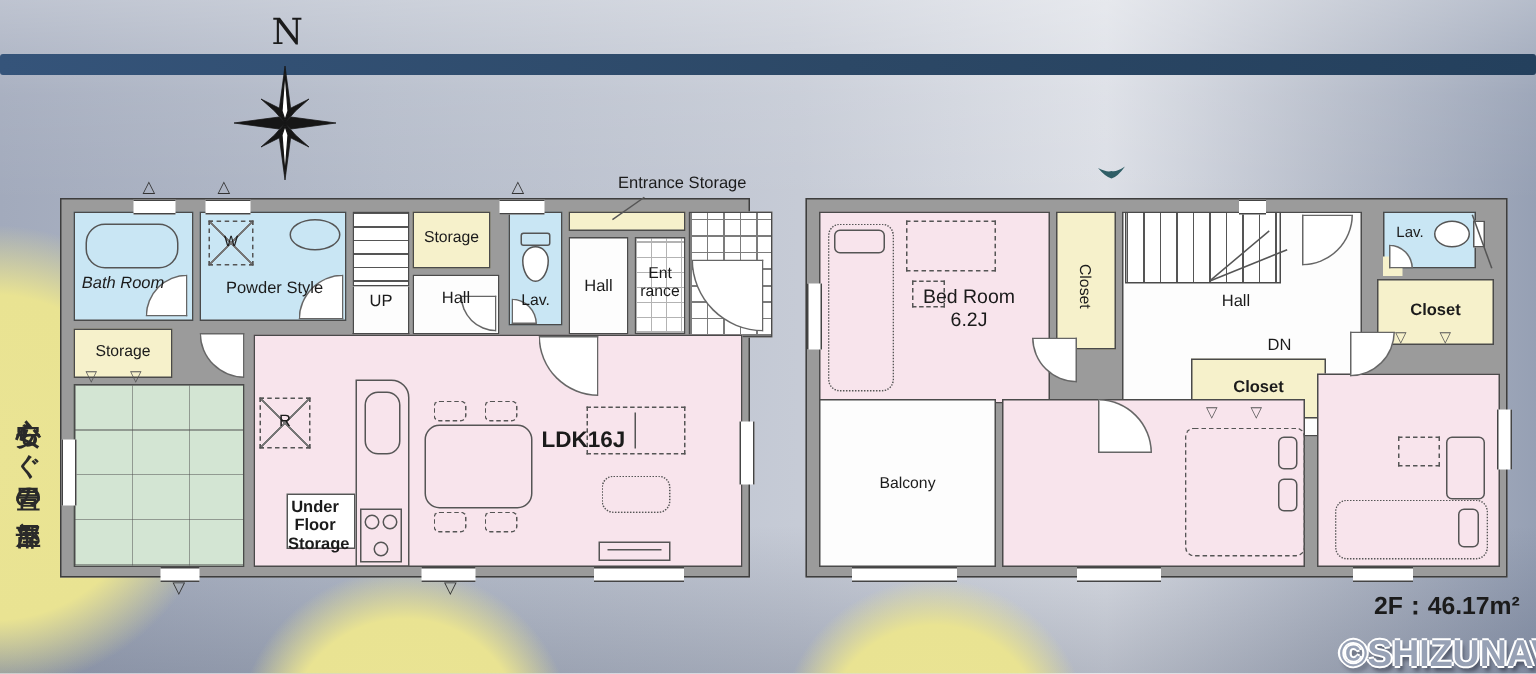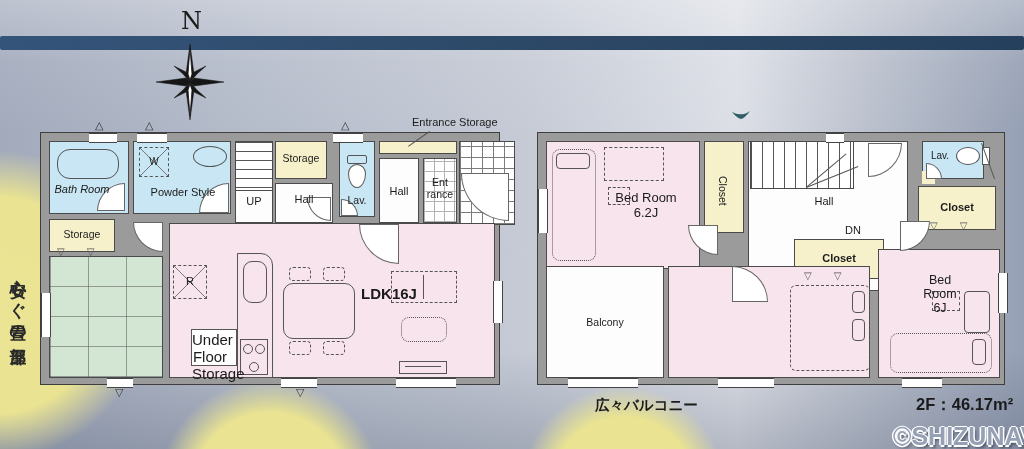--- a/index.html
+++ b/index.html
@@ -143,21 +143,21 @@
 
     <div class="lbl" style="left:10px;top:50px;width:62px;font-size:11px;font-style:italic;">Bath Room</div>
     <div class="lbl" style="left:102px;top:53px;width:80px;font-size:11px;">Powder Style</div>
     <div class="lbl" style="left:195px;top:62px;width:36px;font-size:11px;">UP</div>
     <div class="lbl" style="left:234px;top:20px;width:52px;font-size:10.5px;">Storage</div>
     <div class="lbl" style="left:236px;top:60px;width:54px;font-size:11px;">Hall</div>
     <div class="lbl" style="left:299px;top:62px;width:34px;font-size:10.5px;">Lav.</div>
     <div class="lbl" style="left:340px;top:52px;width:36px;font-size:11px;">Hall</div>
     <div class="lbl" style="left:382px;top:44px;width:34px;font-size:10.5px;">Ent rance</div>
     <div class="lbl" style="left:10px;top:96px;width:62px;font-size:10.5px;">Storage</div>
-    <div class="lbl" style="left:151px;top:199px;width:36px;font-size:15px;">Under Floor Storage</div>
+    <div class="lbl" style="left:151px;top:199px;width:36px;font-size:11px;font-weight:bold;">Under Floor Storage</div>
     <div class="lbl" style="left:312px;top:153px;width:72px;font-size:15px;font-weight:bold;">LDK16J</div>
   </div>
 
   <div class="lbl" style="left:412px;top:116px;width:100px;font-size:11px;text-align:left;z-index:6;">Entrance Storage</div>
   <div class="diag" style="left:408px;top:146px;width:26px;transform:rotate(-35deg);z-index:6;"></div>
 
   <div class="plan" style="left:537px;top:132px;width:468px;height:253px;">
 
     <div class="room pink" style="left:8px;top:8px;width:154px;height:128px;"></div>
     <div class="room yellow" style="left:166px;top:8px;width:40px;height:92px;"></div>
@@ -207,20 +207,18 @@
     <div class="marks" style="left:266px;top:138px;">▽▽</div>
 
     <div class="lbl" style="left:72px;top:58px;width:72px;font-size:13px;">Bed Room 6.2J</div>
     <div class="lbl vert" style="left:178px;top:28px;height:60px;font-size:10.5px;">Closet</div>
     <div class="lbl" style="left:298px;top:54px;width:34px;font-size:11px;margin-top:37px;">DN</div>
     <div class="lbl" style="left:264px;top:62px;width:44px;font-size:11px;">Hall</div>
     <div class="lbl" style="left:386px;top:17px;width:32px;font-size:10px;">Lav.</div>
     <div class="lbl" style="left:384px;top:68px;width:70px;font-size:11px;font-weight:bold;">Closet</div>
     <div class="lbl" style="left:262px;top:119px;width:78px;font-size:11px;font-weight:bold;">Closet</div>
     <div class="lbl" style="left:28px;top:184px;width:78px;font-size:10.5px;">Balcony</div>
-    <div class="lbl" style="left:378px;top:140px;width:48px;font-size:12.5px;">Bed Room 6J</div>
   </div>
 
   <div class="lbl vert" style="left:9px;top:202px;height:200px;font-size:16.5px;font-weight:bold;letter-spacing:2px;z-index:6;color:#2a2a2a;">心安らぐ畳の部屋</div>
-  <div class="lbl" style="left:595px;top:397px;width:120px;font-size:14.5px;font-weight:bold;text-align:left;z-index:6;">広々バルコニー</div>
   <div class="lbl" style="left:916px;top:395px;width:110px;font-size:16.5px;font-weight:bold;text-align:left;z-index:6;">2F：46.17m²</div>
   <div class="copyright" style="left:893px;top:422px;">©SHIZUNAVI</div>
 </div>
 
 </body></html>

